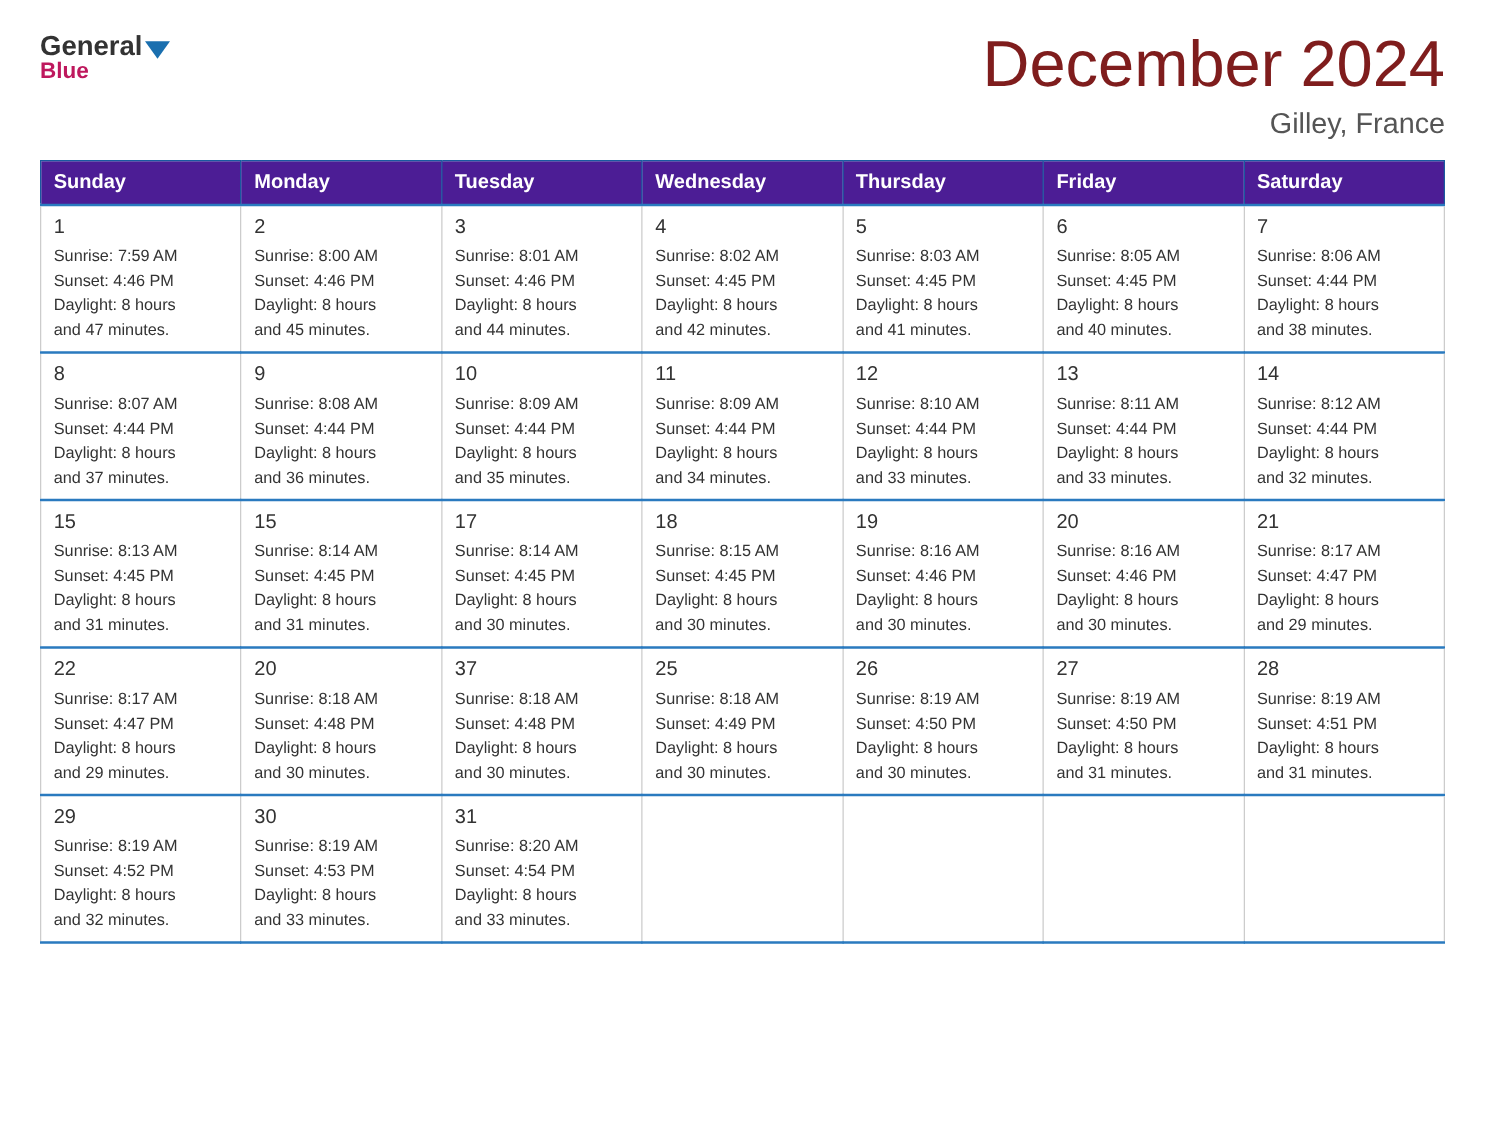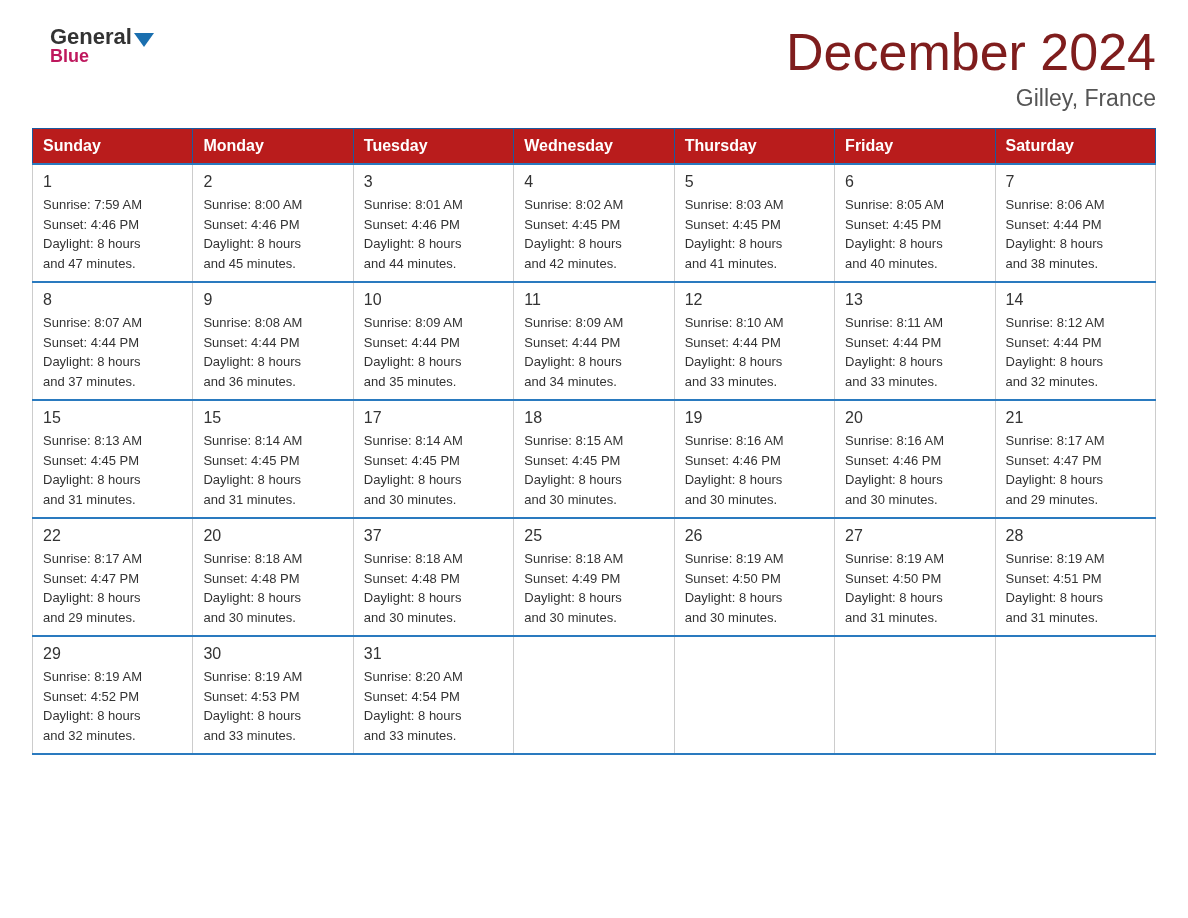--- a/index.html
+++ b/index.html
@@ -8,21 +8,20 @@
       background: #fff;
       padding: 24px 32px;
       width: 1188px;
       min-height: 918px;
     }
     .header {
       display: flex;
       justify-content: space-between;
       align-items: flex-start;
       margin-bottom: 16px;
-      margin-left: 18px;
     }
     .logo {
       display: flex;
       flex-direction: column;
       align-items: flex-start;
     }
     .logo-text {
       display: flex;
       align-items: center;
       font-size: 22px;
@@ -59,21 +58,21 @@
       font-size: 23px;
       color: #555;
       margin-top: 4px;
     }
     .calendar-table {
       width: 100%;
       border-collapse: collapse;
       border: 1px solid #aaa;
     }
     .calendar-table th {
-      background-color: #b91c1c;
+      background-color: #4c1d95;
       color: #fff;
       font-size: 16px;
       font-weight: bold;
       padding: 8px 10px;
       text-align: left;
       border: 1px solid #1a5a9f;
     }
     .calendar-table td {
       vertical-align: top;
       padding: 8px 10px;

